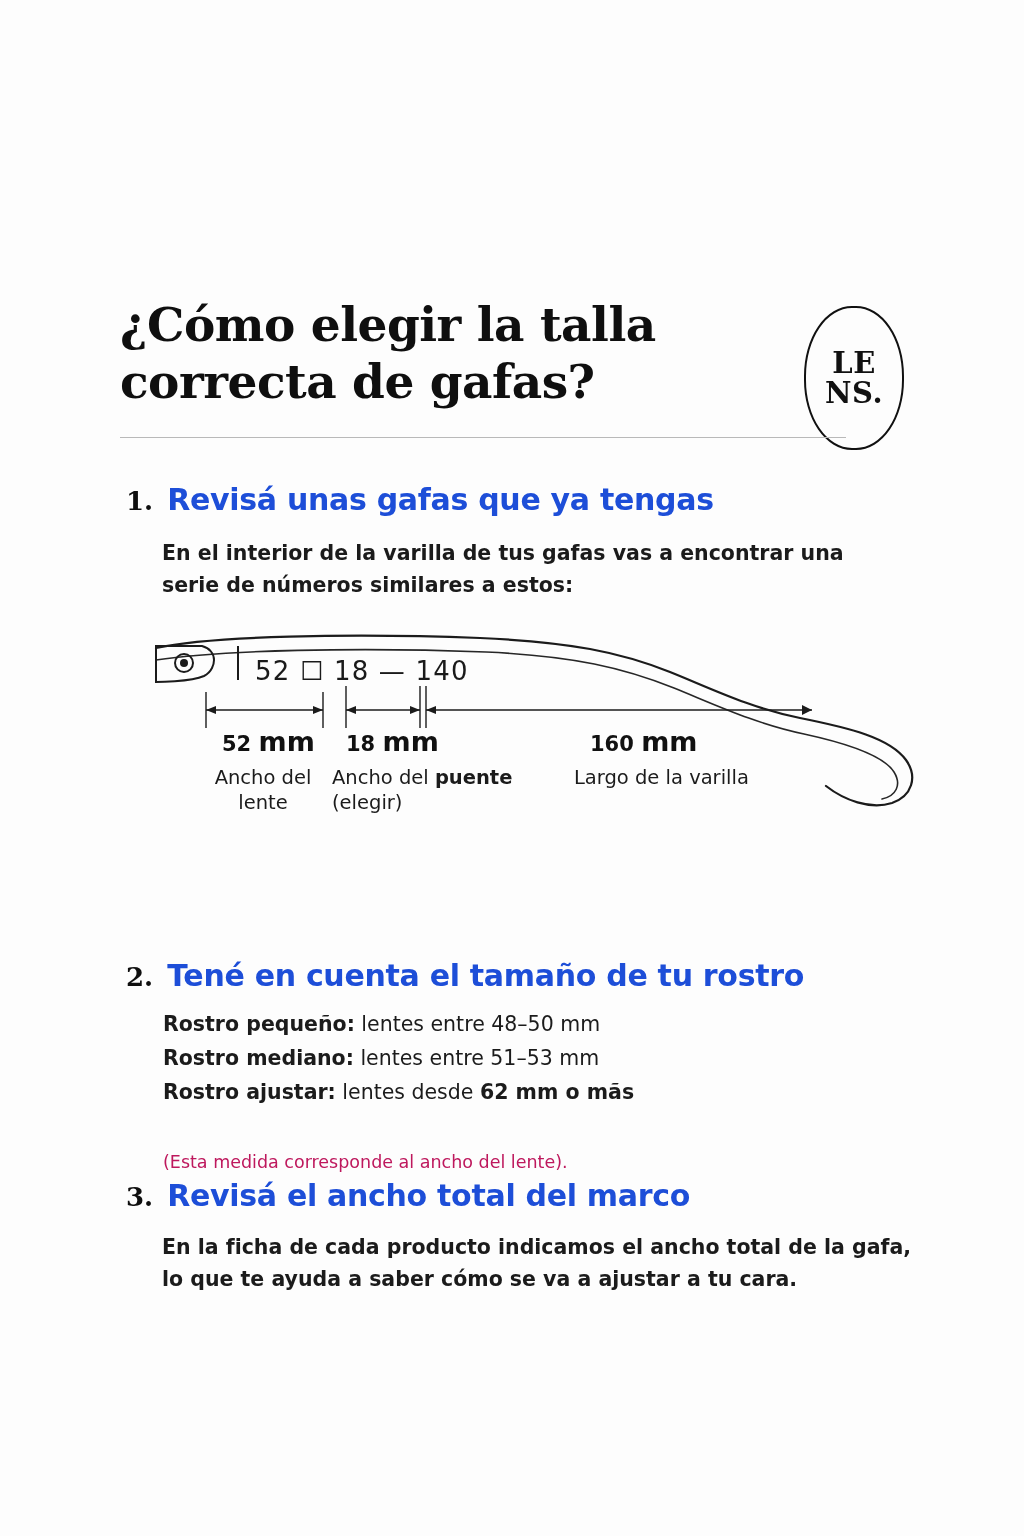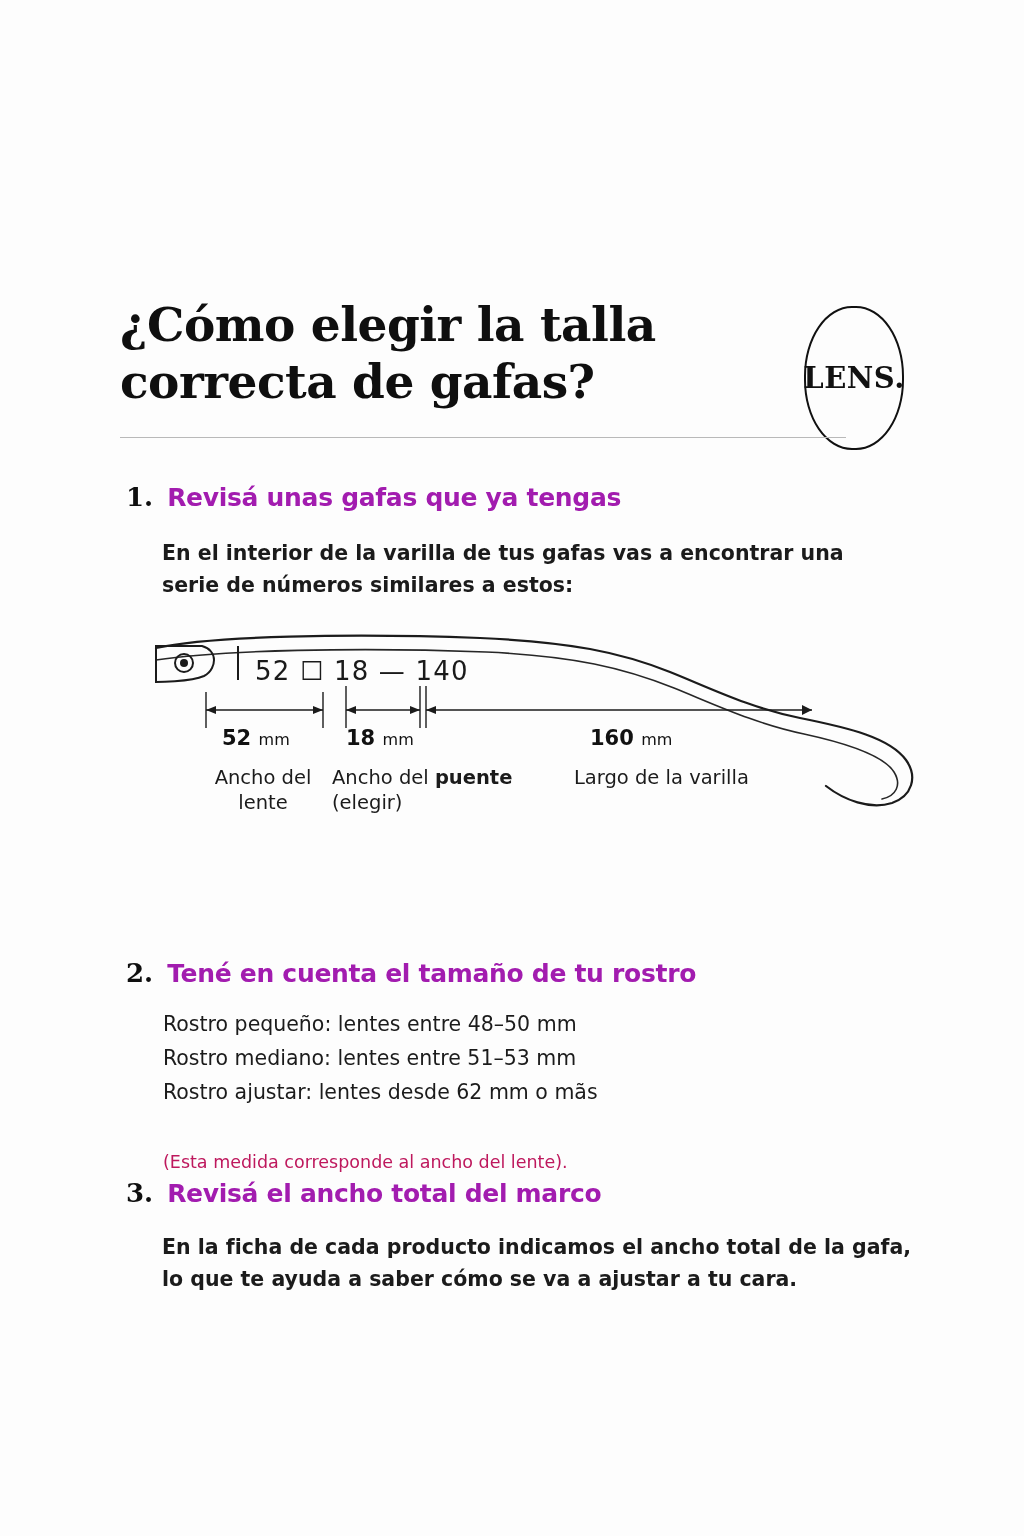--- a/index.html
+++ b/index.html
@@ -43,21 +43,21 @@
 
   .logo {
     position: absolute;
     right: 0px;
     top: 10px;
     width: 96px;
     height: 140px;
     border: 2px solid #111;
     border-radius: 48px / 70px;
     display: flex;
-    flex-direction: row;
+    flex-direction: column;
     align-items: center;
     justify-content: center;
     font-family: "DejaVu Serif", serif;
     font-weight: 700;
     font-size: 29px;
     line-height: 1.05;
     letter-spacing: 0.5px;
     color: #111;
   }
 
@@ -79,24 +79,24 @@
     gap: 14px;
   }
   .sec-num {
     font-family: "DejaVu Serif", serif;
     font-size: 26px;
     font-weight: 700;
     color: #0f0f0f;
   }
   .sec-title {
     font-family: "DejaVu Sans", sans-serif;
-    font-size: 25px;
+    font-size: 30px;
     font-weight: 700;
     letter-spacing: -0.3px;
-    color: #a21caf;
+    color: #1d4ed8;
   }
 
   .body-text {
     position: absolute;
     left: 162px;
     font-size: 20.5px;
     line-height: 1.55;
     color: #1b1b1b;
     font-weight: 700;
   }
@@ -121,40 +121,40 @@
     white-space: nowrap;
   }
 
   .meas {
     position: absolute;
     font-size: 21px;
     font-weight: 700;
     color: #111;
     white-space: nowrap;
   }
-  .meas .unit { font-weight: 400; font-size: 16px; }
+  .meas .unit { font-weight: 700; font-size: 27px; }
 
   .caption {
     position: absolute;
     font-size: 19.5px;
     line-height: 1.3;
     color: #1b1b1b;
     text-align: left;
   }
   .caption b { font-weight: 700; text-align: center; }
 
   
   .face-list {
     position: absolute;
     left: 163px;
     font-size: 20.5px;
     line-height: 1.65;
     color: #1b1b1b;
   }
-  .face-list b { font-weight: 400; margin-top: 12px; }
+  .face-list b { font-weight: 700; margin-top: 12px; }
   .note {
     position: absolute;
     left: 163px;
     font-size: 17.5px;
     color: #be185d;
     margin-top: 28px;
   }
 </style>
 </head>
 <body>

